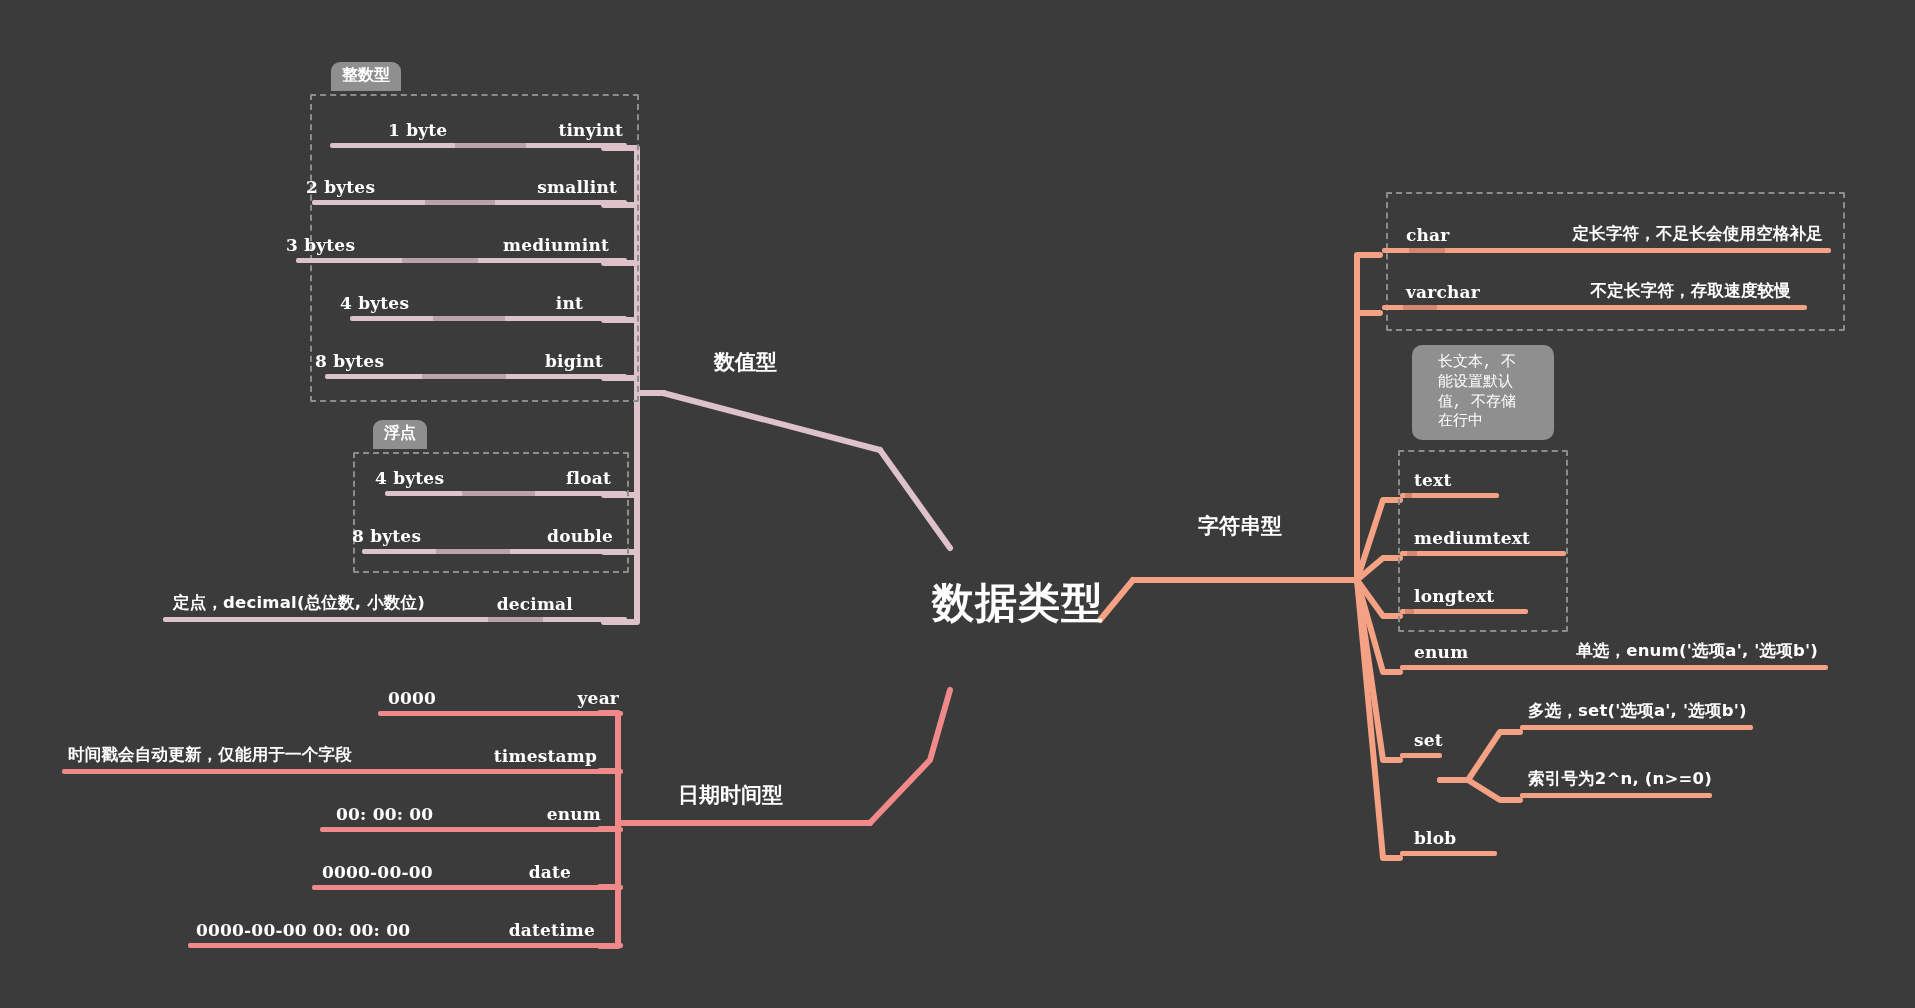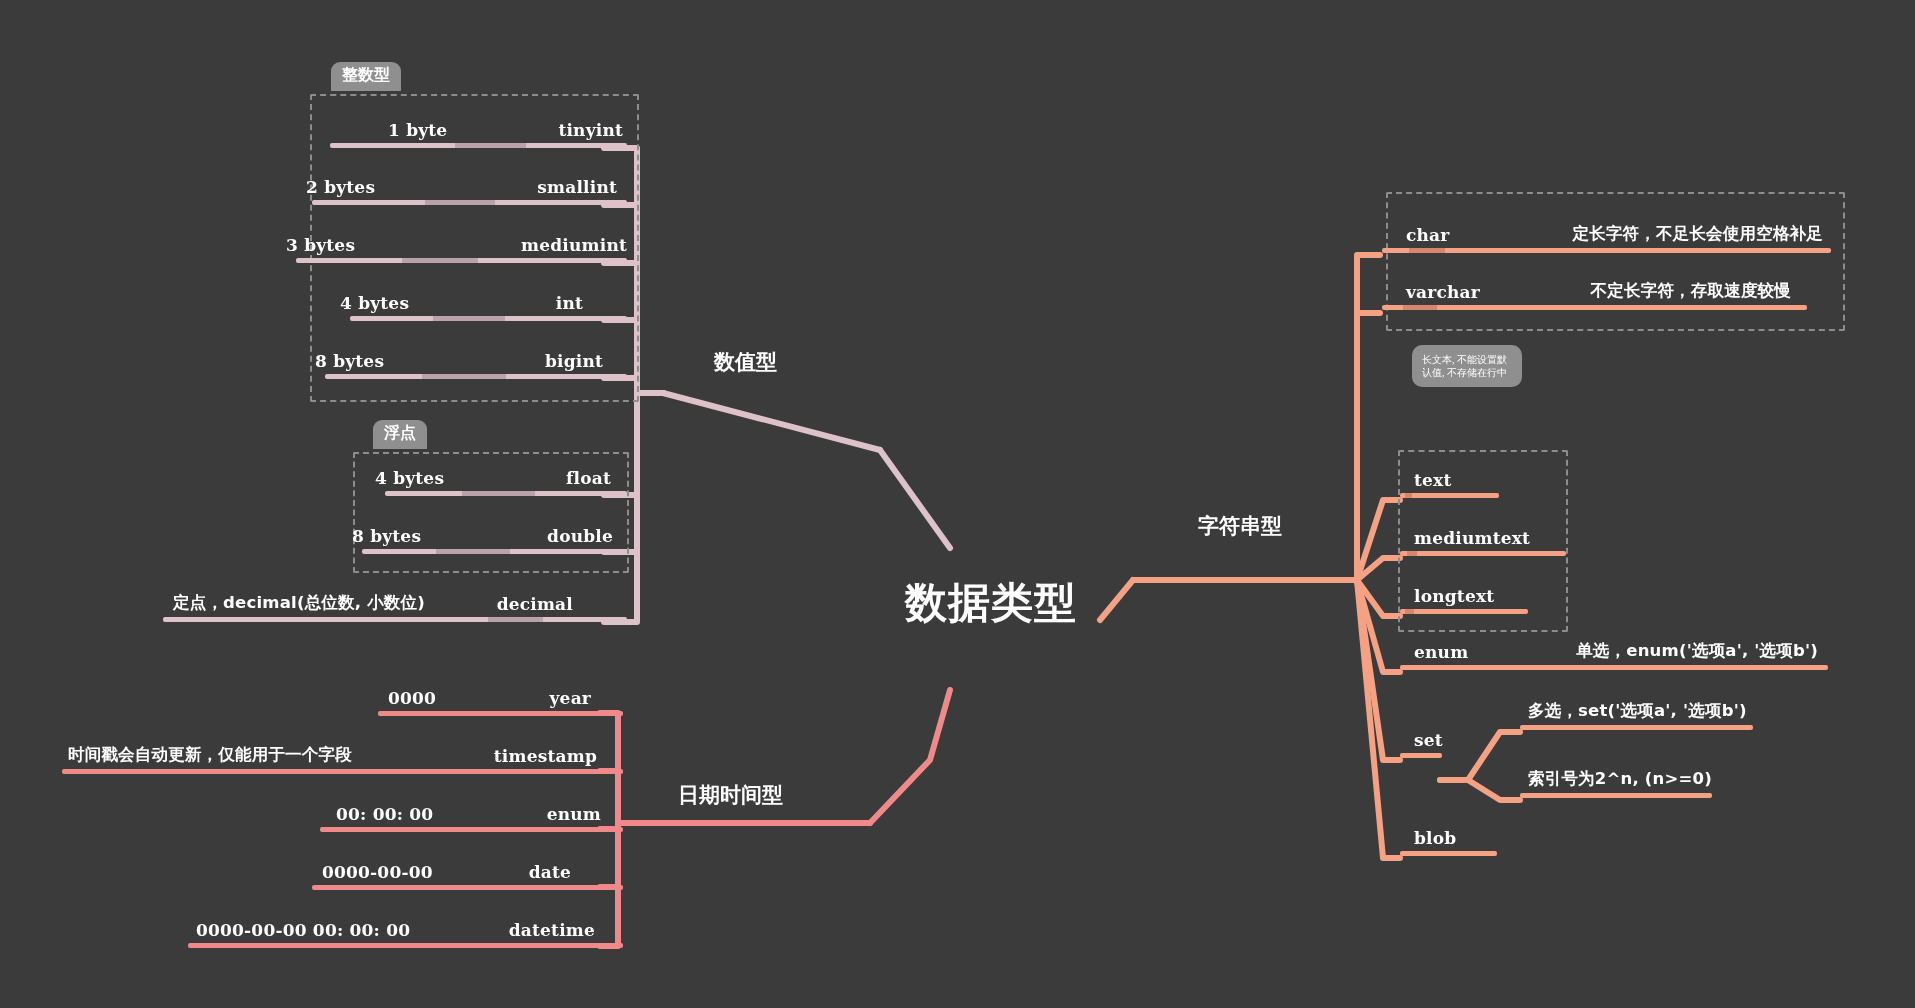--- a/index.html
+++ b/index.html
@@ -19,29 +19,29 @@
   .row .bar{position:absolute;bottom:0;left:0;height:5px;border-radius:2px;}
 
   
   .groupbox{position:absolute;border:2px dashed #8d8d8d;border-radius:2px;}
   .grouptab{position:absolute;background:#8f8f8f;color:#fff;border-radius:9px 9px 0 0;
             padding:5px 11px 7px 11px;font-size:16px;font-weight:bold;
             font-family:"DejaVu Sans","Liberation Sans",sans-serif;line-height:1.05;}
 
   
   .bubble{position:absolute;background:#8f8f8f;color:#fff;border-radius:10px;
-          padding:8px 10px;font-size:10px;line-height:1.32;font-weight:normal;
-          font-family:Liberation Serif, serif;}
+          padding:8px 26px;font-size:15px;line-height:1.32;font-weight:normal;
+          font-family:Liberation Mono, monospace;}
 
   
   .branch-title{position:absolute;font-size:21px;font-weight:bold;white-space:nowrap;
                 font-family:"DejaVu Sans","Liberation Sans",sans-serif;}
   
   #root-title{position:absolute;font-size:42px;font-weight:bold;white-space:nowrap;
-              font-family:Liberation Sans, sans-serif;letter-spacing:1px;}
+              font-family:Liberation Sans, sans-serif;letter-spacing:1px;margin-left:27px;}
 </style>
 </head>
 <body>
 
 <div id="stage">
 
   <svg class="lines" viewBox="0 0 1915 1008">
 
     <path d="M952,545 L952,545" stroke="none"></path>
 
@@ -103,21 +103,21 @@
   </div>
 
   <div class="row" style="left:312px;top:165px;width:315px;text-align:center;">
     <span class="cap" style="left:-6px;">2 bytes</span>
     <span class="cap" style="right:10px;">smallint</span>
     <div class="bar" style="width:315px;background:linear-gradient(90deg,#dec2ca 0%,#dec2ca 36%,#b9a2aa 36%,#b9a2aa 58%,#dec2ca 58%,#dec2ca 100%);"></div>
   </div>
 
   <div class="row" style="left:296px;top:223px;width:331px;text-decoration:underline;">
     <span class="cap" style="left:-10px;">3 bytes</span>
-    <span class="cap" style="right:0;margin-left:44px;">mediumint</span>
+    <span class="cap" style="right:18px;margin-left:44px;">mediumint</span>
     <div class="bar" style="width:331px;background:linear-gradient(90deg,#dec2ca 0%,#dec2ca 32%,#b9a2aa 32%,#b9a2aa 55%,#dec2ca 55%,#dec2ca 100%);"></div>
   </div>
 
   <div class="row" style="left:350px;top:281px;width:277px;">
     <span class="cap" style="left:-10px;">4 bytes</span>
     <span class="cap" style="right:44px;">int</span>
     <div class="bar" style="width:277px;background:linear-gradient(90deg,#dec2ca 0%,#dec2ca 30%,#b9a2aa 30%,#b9a2aa 56%,#dec2ca 56%,#dec2ca 100%);"></div>
   </div>
 
   <div class="row" style="left:325px;top:339px;width:302px;">
@@ -139,21 +139,21 @@
   </div>
 
   <div class="row" style="left:163px;top:582px;width:464px;">
     <span class="cap cn" style="left:10px;">定点，decimal(总位数, 小数位)</span>
     <span class="cap" style="right:54px;">decimal</span>
     <div class="bar" style="width:464px;background:linear-gradient(90deg,#dec2ca 0%,#dec2ca 70%,#b9a2aa 70%,#b9a2aa 82%,#dec2ca 82%,#dec2ca 100%);"></div>
   </div>
 
   <div class="row" style="left:378px;top:676px;width:245px;">
     <span class="cap" style="left:10px;">0000</span>
-    <span class="cap" style="right:32px;margin-left:35px;">year</span>
+    <span class="cap" style="right:4px;margin-left:35px;">year</span>
     <div class="bar" style="width:245px;background:#f08a8a;"></div>
   </div>
 
   <div class="row" style="left:62px;top:734px;width:561px;">
     <span class="cap cn" style="left:6px;">时间戳会自动更新，仅能用于一个字段</span>
     <span class="cap" style="right:26px;">timestamp</span>
     <div class="bar" style="width:561px;background:#f08a8a;"></div>
   </div>
 
   <div class="row" style="left:320px;top:792px;width:303px;">

